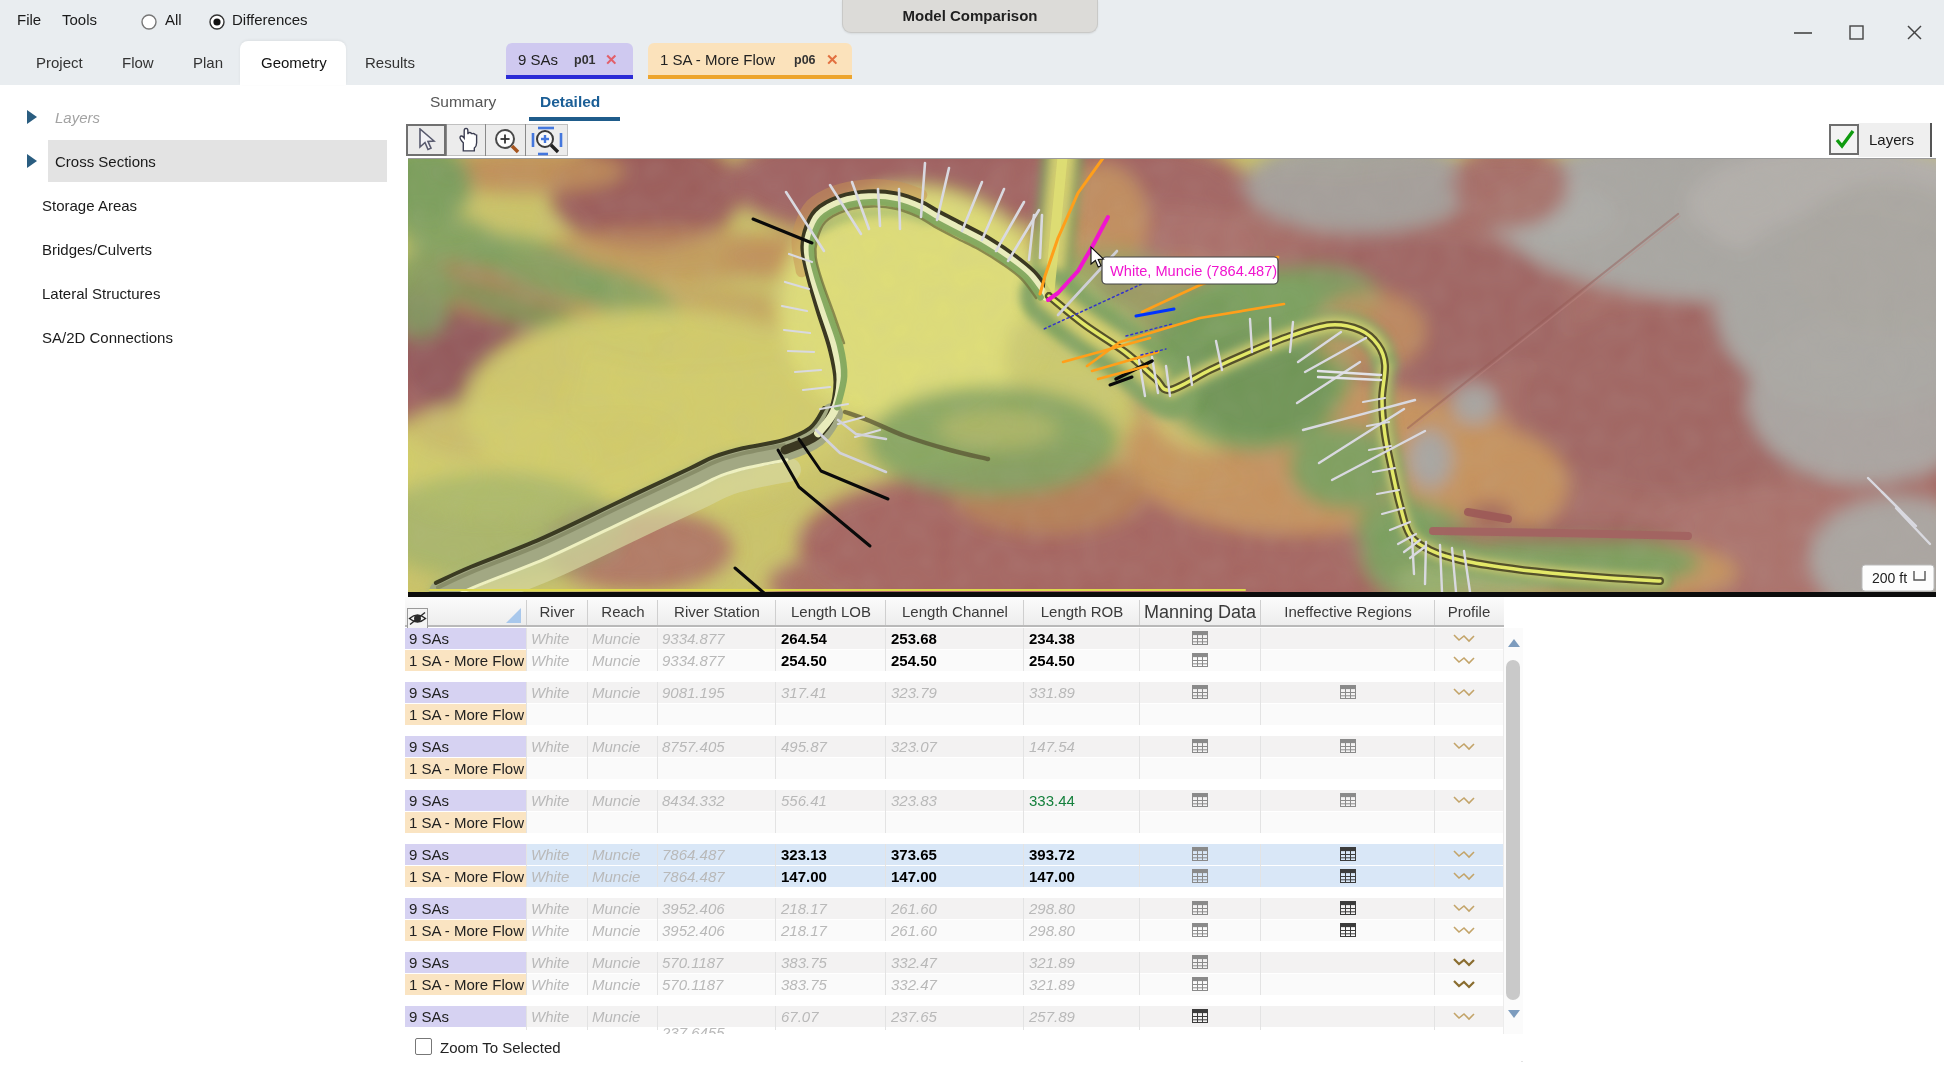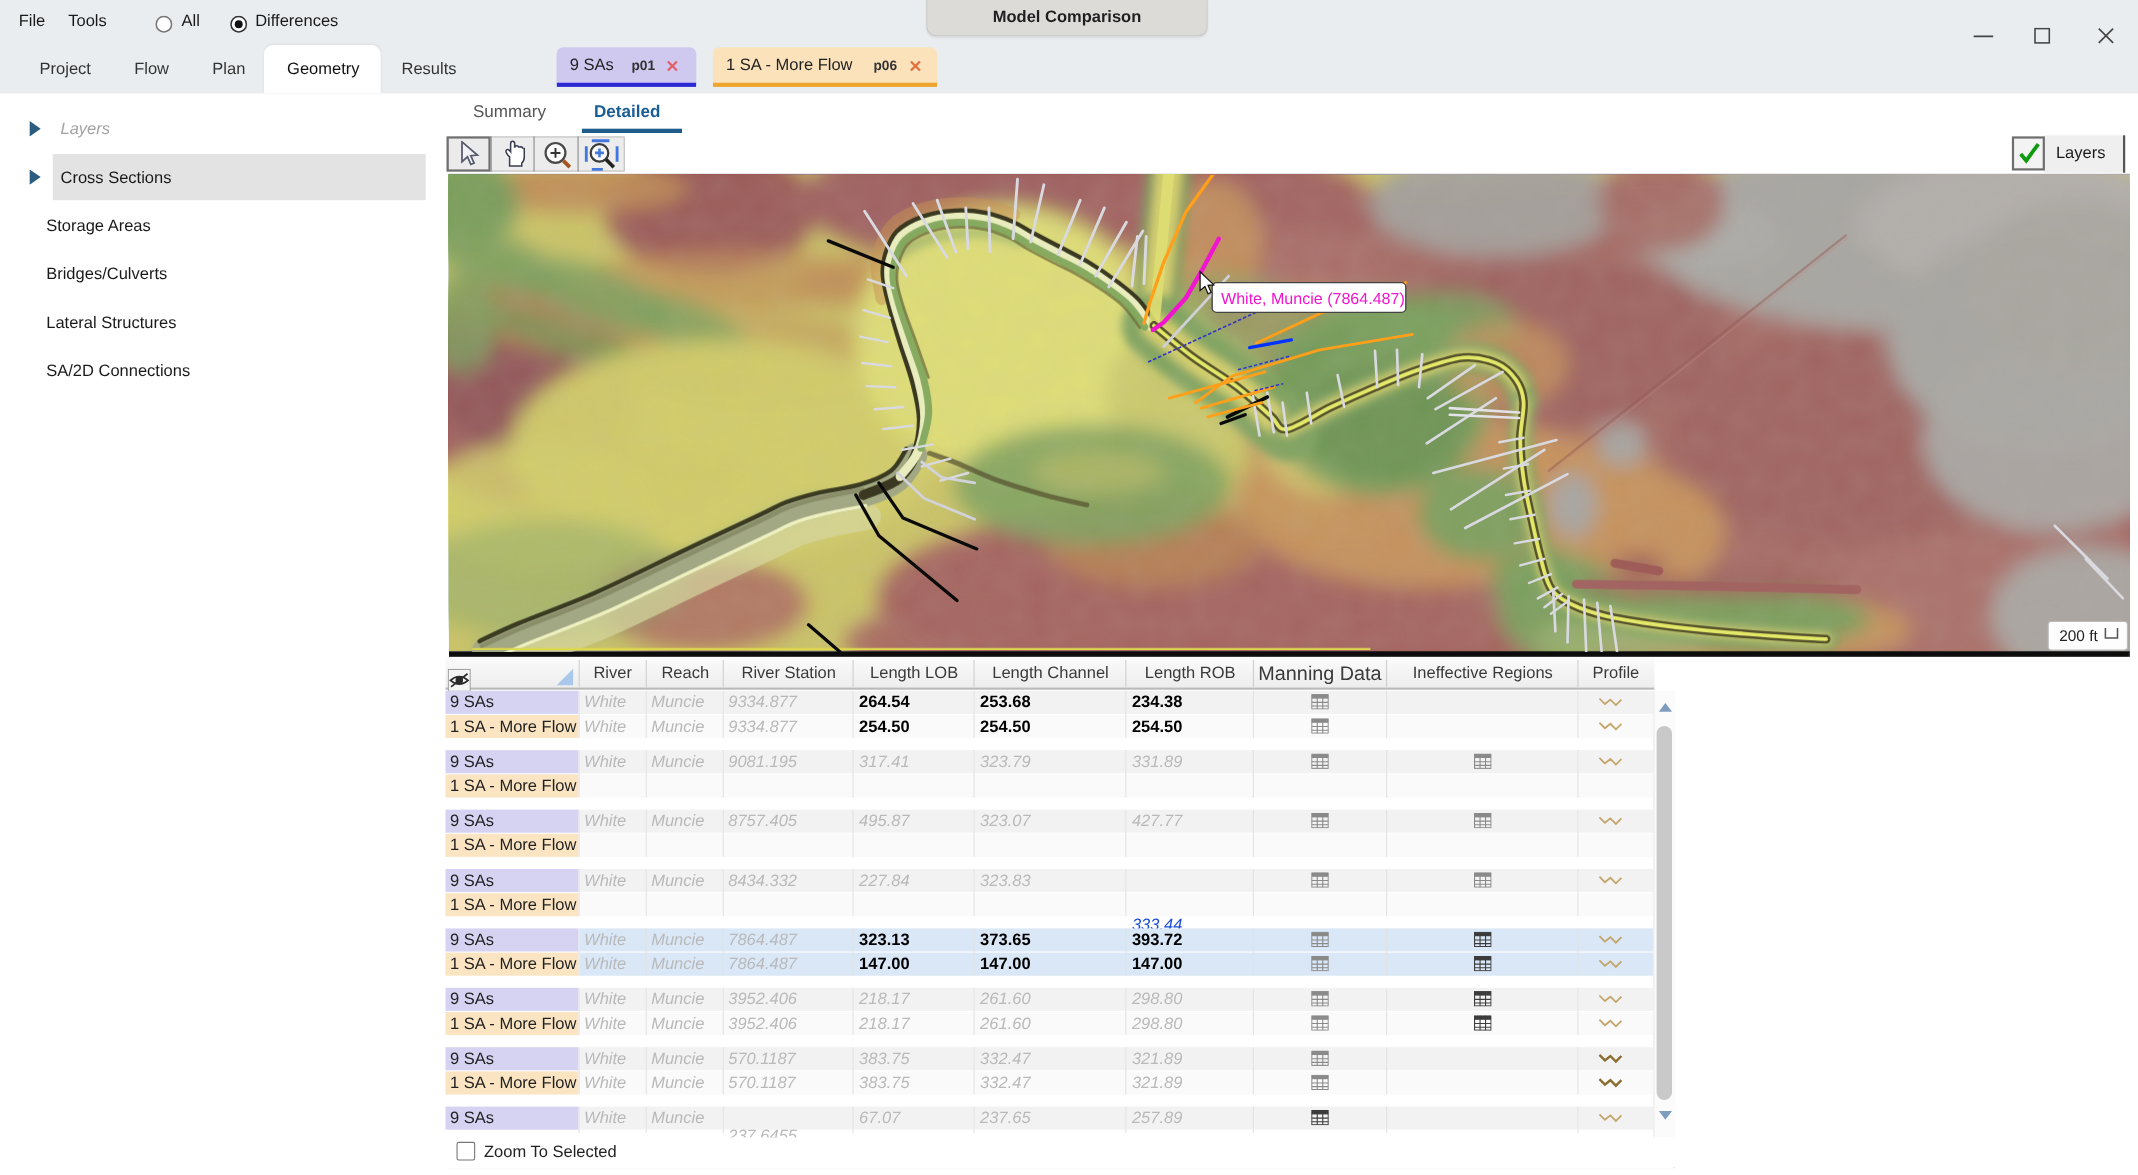--- a/index.html
+++ b/index.html
@@ -420,21 +420,21 @@
   </svg>
 <div style="position:absolute;left:405px;top:704px;width:121px;height:21px;background:#fae4c2;color:#222;font-size:15px;line-height:21px;padding-left:4px;white-space:nowrap;overflow:hidden">1 SA - More Flow</div>
 <div style="position:absolute;left:527px;top:704px;width:977px;height:21px;background:#fafafa"></div>
 <div style="position:absolute;left:405px;top:736px;width:121px;height:21px;background:#d6d2f2;color:#222;font-size:15px;line-height:21px;padding-left:4px;white-space:nowrap;overflow:hidden">9 SAs</div>
 <div style="position:absolute;left:527px;top:736px;width:977px;height:21px;background:#f3f2f2"></div>
 <div class="tc" style="left:531px;top:736px;width:53px;line-height:21px;font-style:italic;color:#b9b9b9;">White</div>
 <div class="tc" style="left:592px;top:736px;width:62px;line-height:21px;font-style:italic;color:#b9b9b9;">Muncie</div>
 <div class="tc" style="left:662px;top:736px;width:110px;line-height:21px;font-style:italic;color:#b9b9b9;">8757.405</div>
 <div class="tc" style="left:781px;top:736px;width:100px;line-height:21px;font-style:italic;color:#b9b9b9;">495.87</div>
 <div class="tc" style="left:891px;top:736px;width:100px;line-height:21px;font-style:italic;color:#b9b9b9;">323.07</div>
-<div class="tc" style="left:1029px;top:736px;width:100px;line-height:21px;font-style:italic;color:#b9b9b9;">427.77</div>
+<div class="tc" style="left:1029px;top:736px;width:100px;line-height:21px;font-style:italic;color:#b9b9b9;">147.54</div>
 <svg style="position:absolute;left:1192px;top:739px" width="16" height="14">
     <rect x="0.5" y="0.5" width="15" height="13" fill="none" stroke="#8a8a8a" stroke-width="1"></rect>
     <rect x="0.5" y="0.5" width="15" height="3.6" fill="#8a8a8a"></rect>
     <line x1="0.5" y1="7.5" x2="15.5" y2="7.5" stroke="#8a8a8a" stroke-width="1"></line>
     <line x1="0.5" y1="10.8" x2="15.5" y2="10.8" stroke="#8a8a8a" stroke-width="1"></line>
     <line x1="5.5" y1="0.5" x2="5.5" y2="13.5" stroke="#8a8a8a" stroke-width="1"></line>
     <line x1="10.5" y1="0.5" x2="10.5" y2="13.5" stroke="#8a8a8a" stroke-width="1"></line>
   </svg>
 <svg style="position:absolute;left:1340px;top:739px" width="16" height="14">
     <rect x="0.5" y="0.5" width="15" height="13" fill="none" stroke="#8a8a8a" stroke-width="1"></rect>
@@ -447,23 +447,23 @@
 <svg style="position:absolute;left:1453px;top:741px" width="22" height="10">
     <polyline points="1,2 6,7 11,3 16,8 21,3" fill="none" stroke="#c3a469" stroke-width="1.6"></polyline>
   </svg>
 <div style="position:absolute;left:405px;top:758px;width:121px;height:21px;background:#fae4c2;color:#222;font-size:15px;line-height:21px;padding-left:4px;white-space:nowrap;overflow:hidden">1 SA - More Flow</div>
 <div style="position:absolute;left:527px;top:758px;width:977px;height:21px;background:#fafafa"></div>
 <div style="position:absolute;left:405px;top:790px;width:121px;height:21px;background:#d6d2f2;color:#222;font-size:15px;line-height:21px;padding-left:4px;white-space:nowrap;overflow:hidden">9 SAs</div>
 <div style="position:absolute;left:527px;top:790px;width:977px;height:21px;background:#f3f2f2"></div>
 <div class="tc" style="left:531px;top:790px;width:53px;line-height:21px;font-style:italic;color:#b9b9b9;">White</div>
 <div class="tc" style="left:592px;top:790px;width:62px;line-height:21px;font-style:italic;color:#b9b9b9;">Muncie</div>
 <div class="tc" style="left:662px;top:790px;width:110px;line-height:21px;font-style:italic;color:#b9b9b9;">8434.332</div>
-<div class="tc" style="left:781px;top:790px;width:100px;line-height:21px;font-style:italic;color:#b9b9b9;">227.84</div>
+<div class="tc" style="left:781px;top:790px;width:100px;line-height:21px;font-style:italic;color:#b9b9b9;">556.41</div>
 <div class="tc" style="left:891px;top:790px;width:100px;line-height:21px;font-style:italic;color:#b9b9b9;">323.83</div>
-<div class="tc" style="left:1029px;top:790px;width:100px;line-height:21px;font-style:italic;color:#1d4ed8;margin-top:40px;">333.44</div>
+<div class="tc" style="left:1029px;top:790px;width:100px;line-height:21px;color:#15803d;">333.44</div>
 <svg style="position:absolute;left:1192px;top:793px" width="16" height="14">
     <rect x="0.5" y="0.5" width="15" height="13" fill="none" stroke="#8a8a8a" stroke-width="1"></rect>
     <rect x="0.5" y="0.5" width="15" height="3.6" fill="#8a8a8a"></rect>
     <line x1="0.5" y1="7.5" x2="15.5" y2="7.5" stroke="#8a8a8a" stroke-width="1"></line>
     <line x1="0.5" y1="10.8" x2="15.5" y2="10.8" stroke="#8a8a8a" stroke-width="1"></line>
     <line x1="5.5" y1="0.5" x2="5.5" y2="13.5" stroke="#8a8a8a" stroke-width="1"></line>
     <line x1="10.5" y1="0.5" x2="10.5" y2="13.5" stroke="#8a8a8a" stroke-width="1"></line>
   </svg>
 <svg style="position:absolute;left:1340px;top:793px" width="16" height="14">
     <rect x="0.5" y="0.5" width="15" height="13" fill="none" stroke="#8a8a8a" stroke-width="1"></rect>

